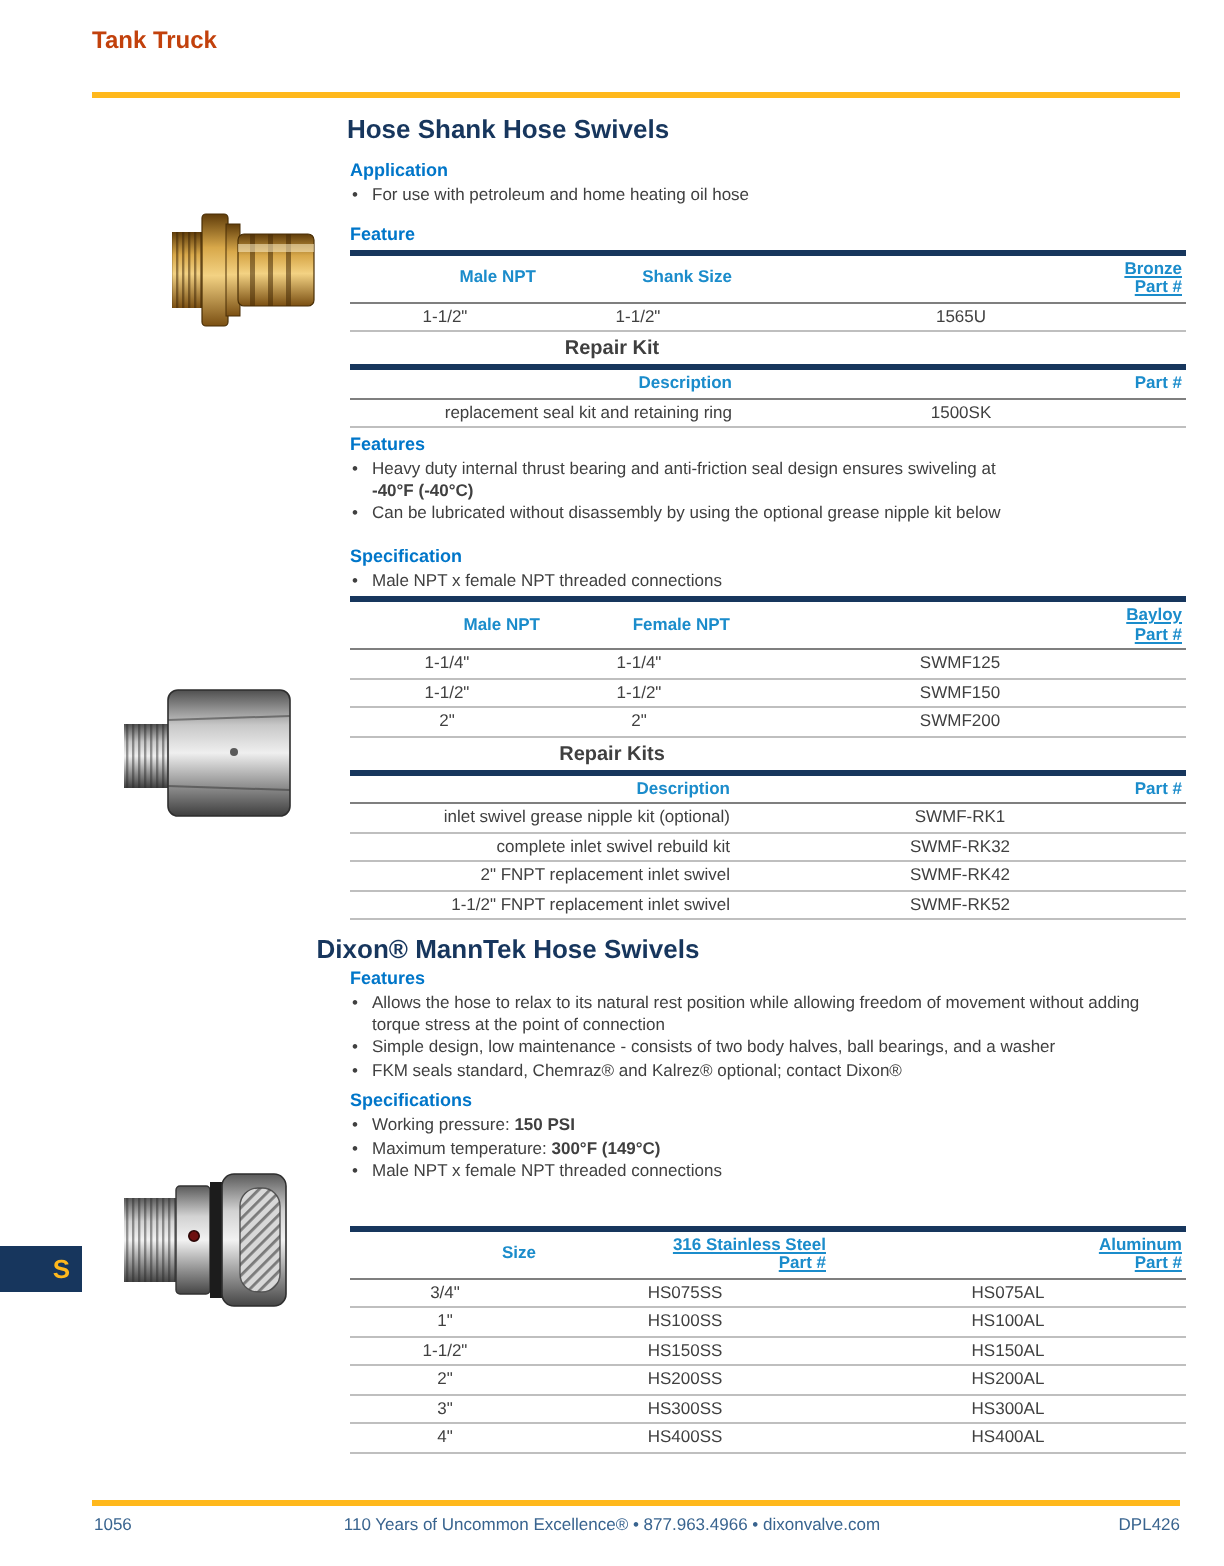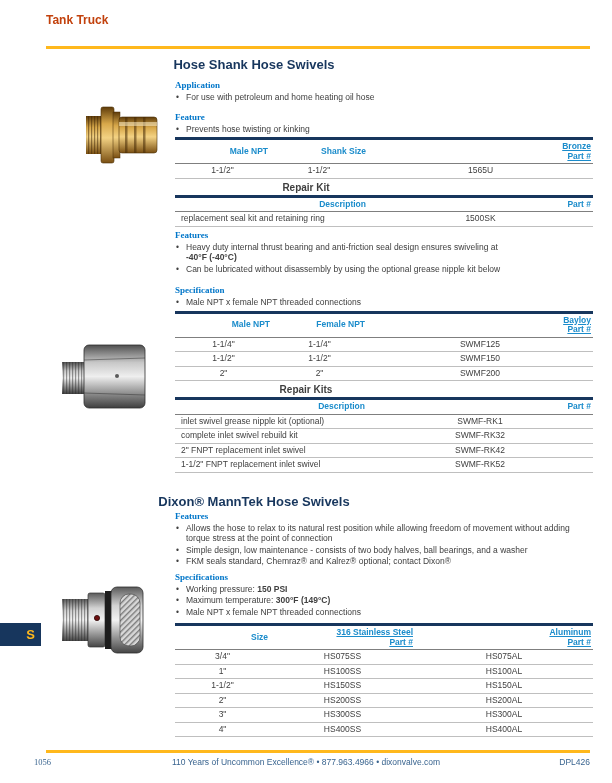--- a/index.html
+++ b/index.html
@@ -8,47 +8,47 @@
     font-family:"Liberation Sans","DejaVu Sans",sans-serif;color:#404040;
   }
   
   .breadcrumb{position:absolute;left:46px;top:13px;font-size:12px;font-weight:bold;color:#c2410c;}
   .top-rule{position:absolute;left:46px;top:46px;width:544px;height:3px;background:#FFB81C;}
   
   .flow{position:absolute;left:0;top:49px;width:612px;}
   .sec-title{width:508px;text-align:center;font-size:13px;font-weight:bold;color:#17365D;line-height:15px;}
   .t1{margin-top:8px;}
   .t2{margin-top:14px;}
-  .t3{margin-top:21px;}
-  .sub{margin:8px 19px 0 175px;font-size:9px;font-weight:bold;color:#0076C9;line-height:10px;font-family:Liberation Serif, serif;}
+  .t3{margin-top:7px;}
+  .sub{margin:8px 19px 0 175px;font-size:9px;font-weight:bold;color:#0076C9;line-height:10px;}
   .mt3{margin-top:3px;} .mt9{margin-top:9px;} .mt11{margin-top:11px;} .mt2{margin-top:2px;} .mt5{margin-top:5px;}
   ul.bullets{margin:2px 19px 0 175px;padding:0;list-style:none;font-size:8.5px;color:#404040;}
   ul.bullets li{position:relative;padding-left:11px;line-height:10.5px;margin-bottom:1px;}
   ul.bullets li::before{content:"•";position:absolute;left:1px;top:0;font-size:8.5px;color:#404040;}
   .bold-line{display:block;font-weight:bold;}
   .bval{font-weight:bold;}
   
   table.cat{border-collapse:collapse;table-layout:fixed;width:418px;margin:3px 19px 0 175px;
     border-top:3px solid #17365D;font-size:8.5px;}
   table.cat th{color:#1B8CCB;font-weight:bold;text-align:right;padding:2px 2px;line-height:9.5px;
     border-bottom:1px solid #7F7F7F;}
   table.cat td{color:#404040;text-align:center;padding:2px 2px;line-height:9.5px;border-bottom:1px solid #BFBFBF;}
-  table.cat td.desc{text-align:left;padding-left:6px;}
+  table.cat td.desc{text-align:right;padding-left:6px;}
   .th2 span{display:block;text-decoration:underline;}
   .repair-title{width:612px;text-align:center;font-size:10px;font-weight:bold;color:#3F3F3F;line-height:11px;margin-top:3px;}
   
   .prod{position:absolute;}
   .prod svg{display:block;}
   
   .s-tab{position:absolute;left:0;top:623px;width:41px;height:23px;background:#17365D;
     color:#FFB81C;font-size:13px;font-weight:bold;text-align:right;line-height:23px;padding-right:6px;box-sizing:border-box;}
   
   .footer-rule{position:absolute;left:46px;top:750px;width:544px;height:3px;background:#FFB81C;}
   .footer{position:absolute;left:0;top:757px;width:612px;font-size:8.5px;color:#39648F;}
-  .footer .pg{position:absolute;left:34px;font-family:Liberation Serif, serif;}
+  .footer .pg{position:absolute;left:47px;}
   .footer .ctr{position:absolute;left:50%;transform:translateX(-50%);white-space:nowrap;}
   .footer .code{position:absolute;right:22px;text-align:right;}
 </style>
 </head>
 <body>
 
 <div class="page">
 
   <div class="breadcrumb">Tank Truck</div>
   <div class="top-rule"></div>
@@ -134,23 +134,20 @@
   <div class="flow">
 
     <div class="sec-title t1">Hose Shank Hose Swivels</div>
 
     <div class="sub">Application</div>
     <ul class="bullets">
       <li>For use with petroleum and home heating oil hose</li>
     </ul>
 
     <div class="sub mt9">Feature</div>
-    <ul class="bullets">
-      <li>Prevents hose twisting or kinking</li>
-    </ul>
 
     <table class="cat">
       <colgroup>
           <col style="width:95px">
           <col style="width:98px">
           <col style="width:225px">
         </colgroup>
       <thead>
         <tr>
           <th>Male NPT</th>
@@ -291,21 +288,21 @@
     <ul class="bullets">
       <li>
         <span>Working pressure: </span><span class="bval">150 PSI</span>
       </li>
       <li>
         <span>Maximum temperature: </span><span class="bval">300°F (149°C)</span>
       </li>
       <li>Male NPT x female NPT threaded connections</li>
     </ul>
 
-    <table class="cat" style="margin-top:6px;">
+    <table class="cat" style="margin-top:22px;">
       <colgroup>
           <col style="width:95px">
           <col style="width:145px">
           <col style="width:178px">
         </colgroup>
       <thead>
         <tr>
           <th>Size</th>
           <th>
               <div class="th2">

